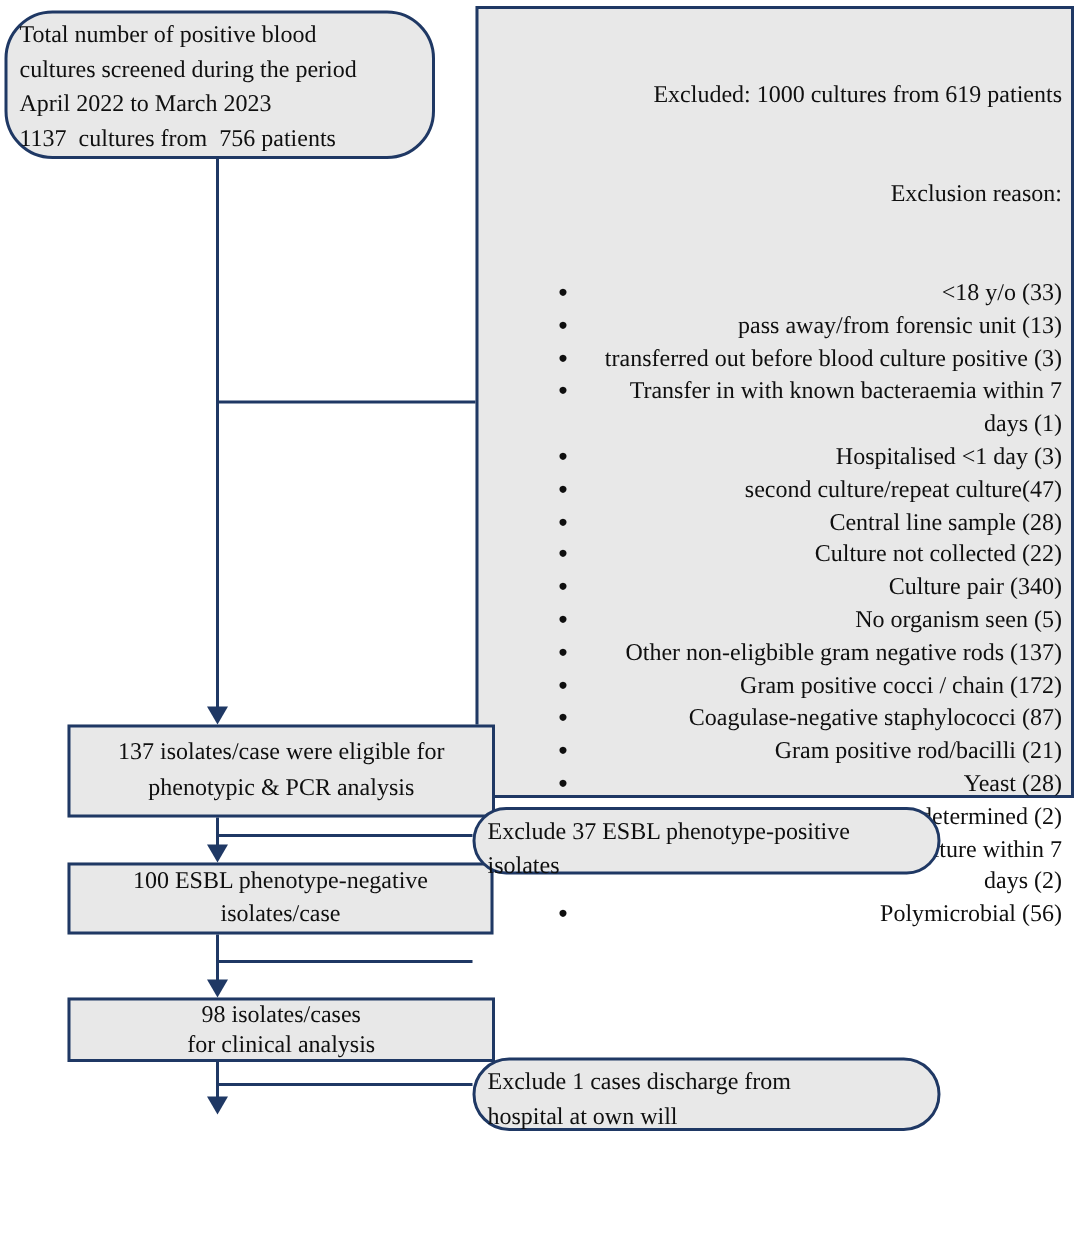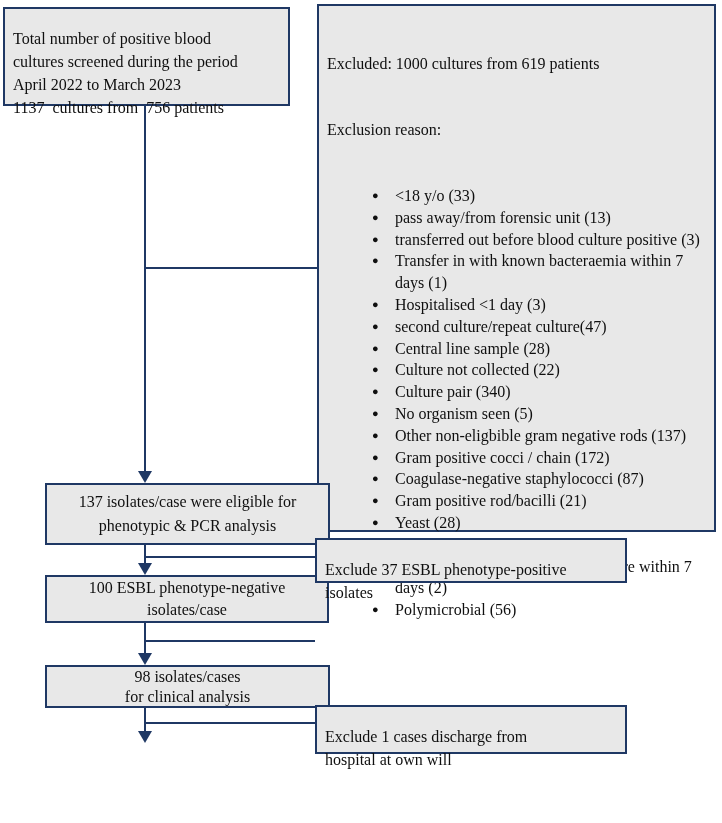--- a/index.html
+++ b/index.html
@@ -11,22 +11,23 @@
   html,body{margin:0;padding:0;background:#ffffff;}
   .canvas{
     position:relative;width:722px;height:823px;background:#ffffff;
     font-family:"Liberation Serif","DejaVu Serif",serif;
     font-size:16px;color:var(--text);overflow:hidden;
   }
   .box{
     position:absolute;box-sizing:border-box;
     background:var(--fill);border:2px solid var(--border);
     white-space:pre-wrap;
+    text-align:right;
   }
-  .box.left-text{text-align:left;padding:18px 8px;line-height:23px;}
+  .box.left-text{text-align:left;padding:3px 8px;line-height:23px;border-radius:32px;}
   .box.center-text{
     display:flex;align-items:center;justify-content:center;
     text-align:center;padding:2px 6px;margin-left:42px;
   }
   .side-box{line-height:22px;padding:1px 8px;}
   
   .excluded{
     left:317px;top:4px;width:399px;height:528px;
     padding:3px 6px 0 8px;line-height:22px;
   }

